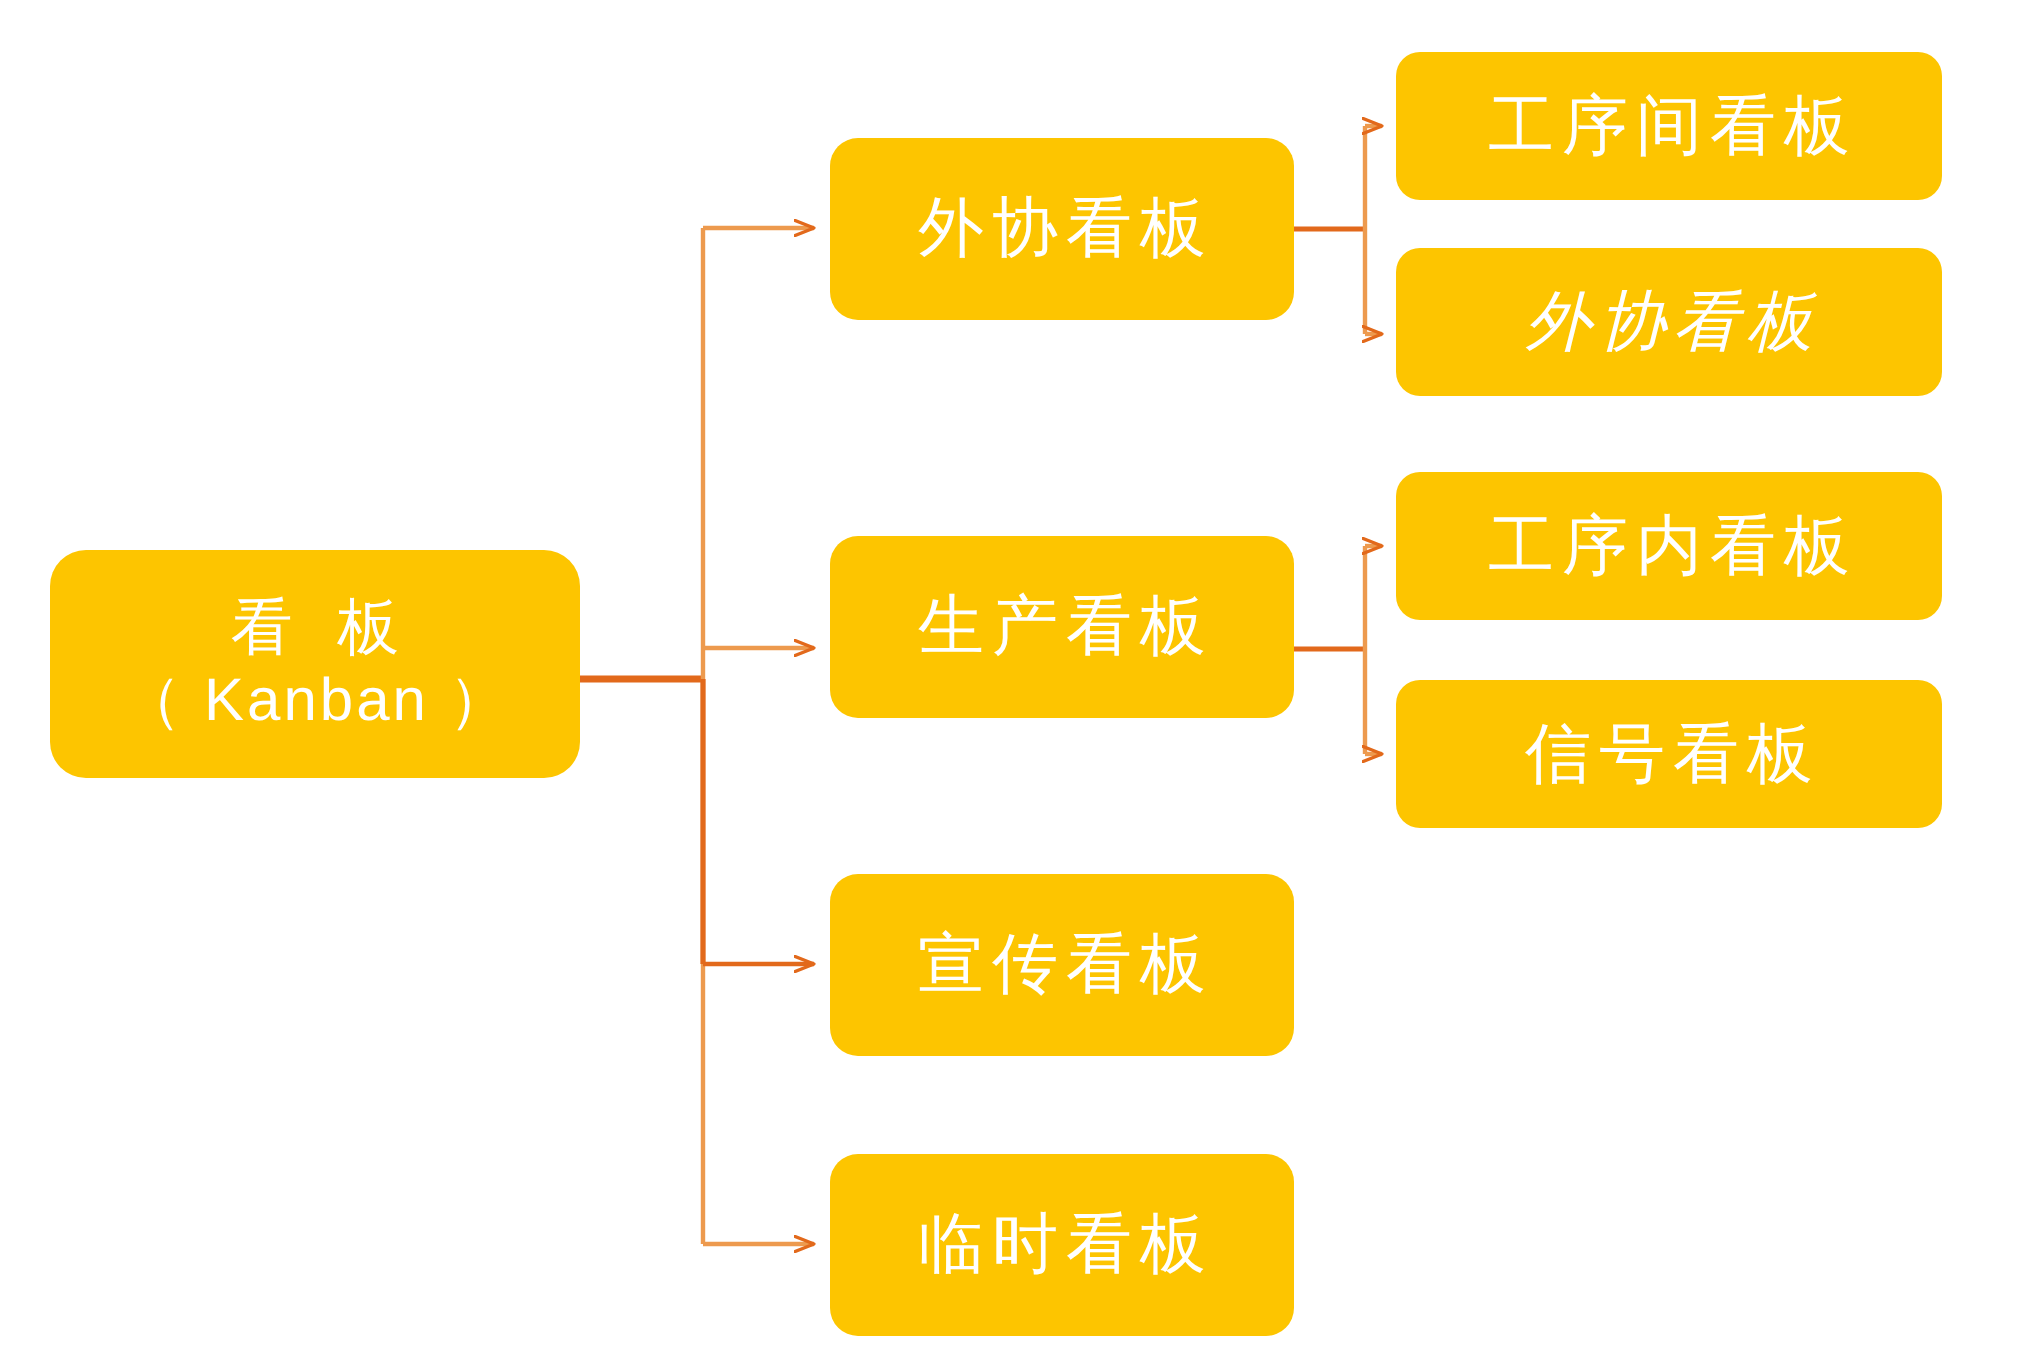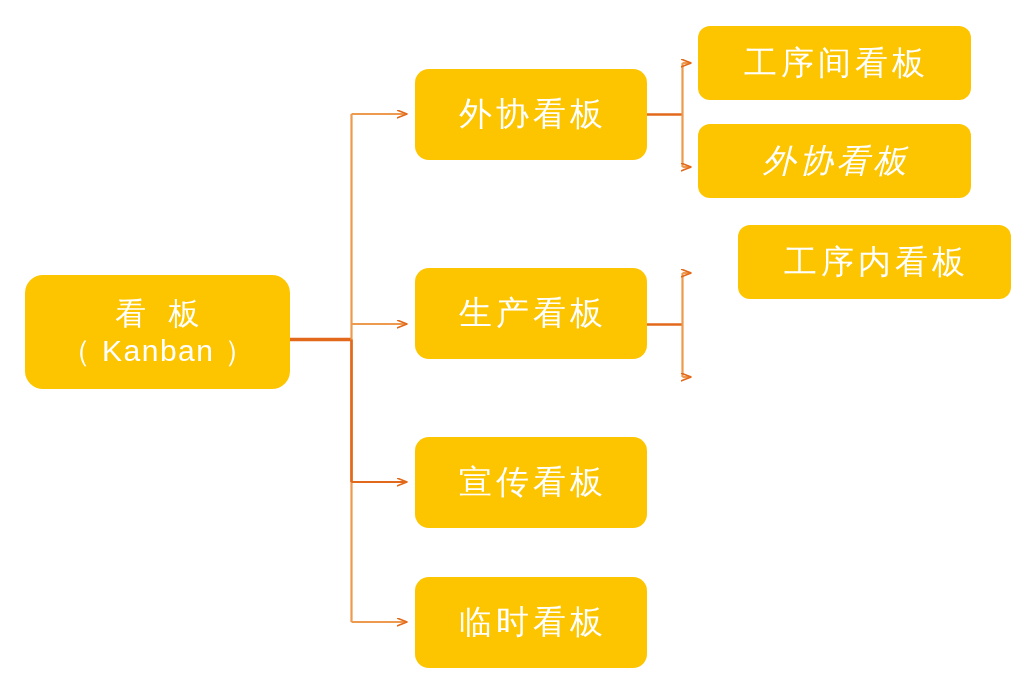--- a/index.html
+++ b/index.html
@@ -71,21 +71,21 @@
   
   .level3 {
     left: 698px;
     width: 273px;
     height: 74px;
     font-size: 33px;
     border-radius: 12px;
   }
   #node-gongxujian { top: 26px; align-items: center; }
   #node-waixie     { top: 124px; font-style: italic; }
-  #node-gongxunei  { top: 225px; margin-left: 40px; }
+  #node-gongxunei  { top: 236px; }
   #node-xinhao     { top: 340px; }
 </style>
 </head>
 <body>
 
 <div id="canvas">
 
   <svg id="connectors" viewBox="0 0 1011 683" xmlns="http://www.w3.org/2000/svg">
     <defs>
       <marker id="arrow-open" markerWidth="11" markerHeight="9" refX="10" refY="4.5" orient="auto" markerUnits="userSpaceOnUse">
@@ -134,14 +134,17 @@
 
   <div class="node level3" id="node-gongxujian">
     <span>工序间看板</span>
   </div>
   <div class="node level3" id="node-waixie">
     <span>外协看板</span>
   </div>
   <div class="node level3" id="node-gongxunei">
     <span>工序内看板</span>
   </div>
+  <div class="node level3" id="node-xinhao">
+    <span>信号看板</span>
+  </div>
 
 </div>
 
 </body></html>

